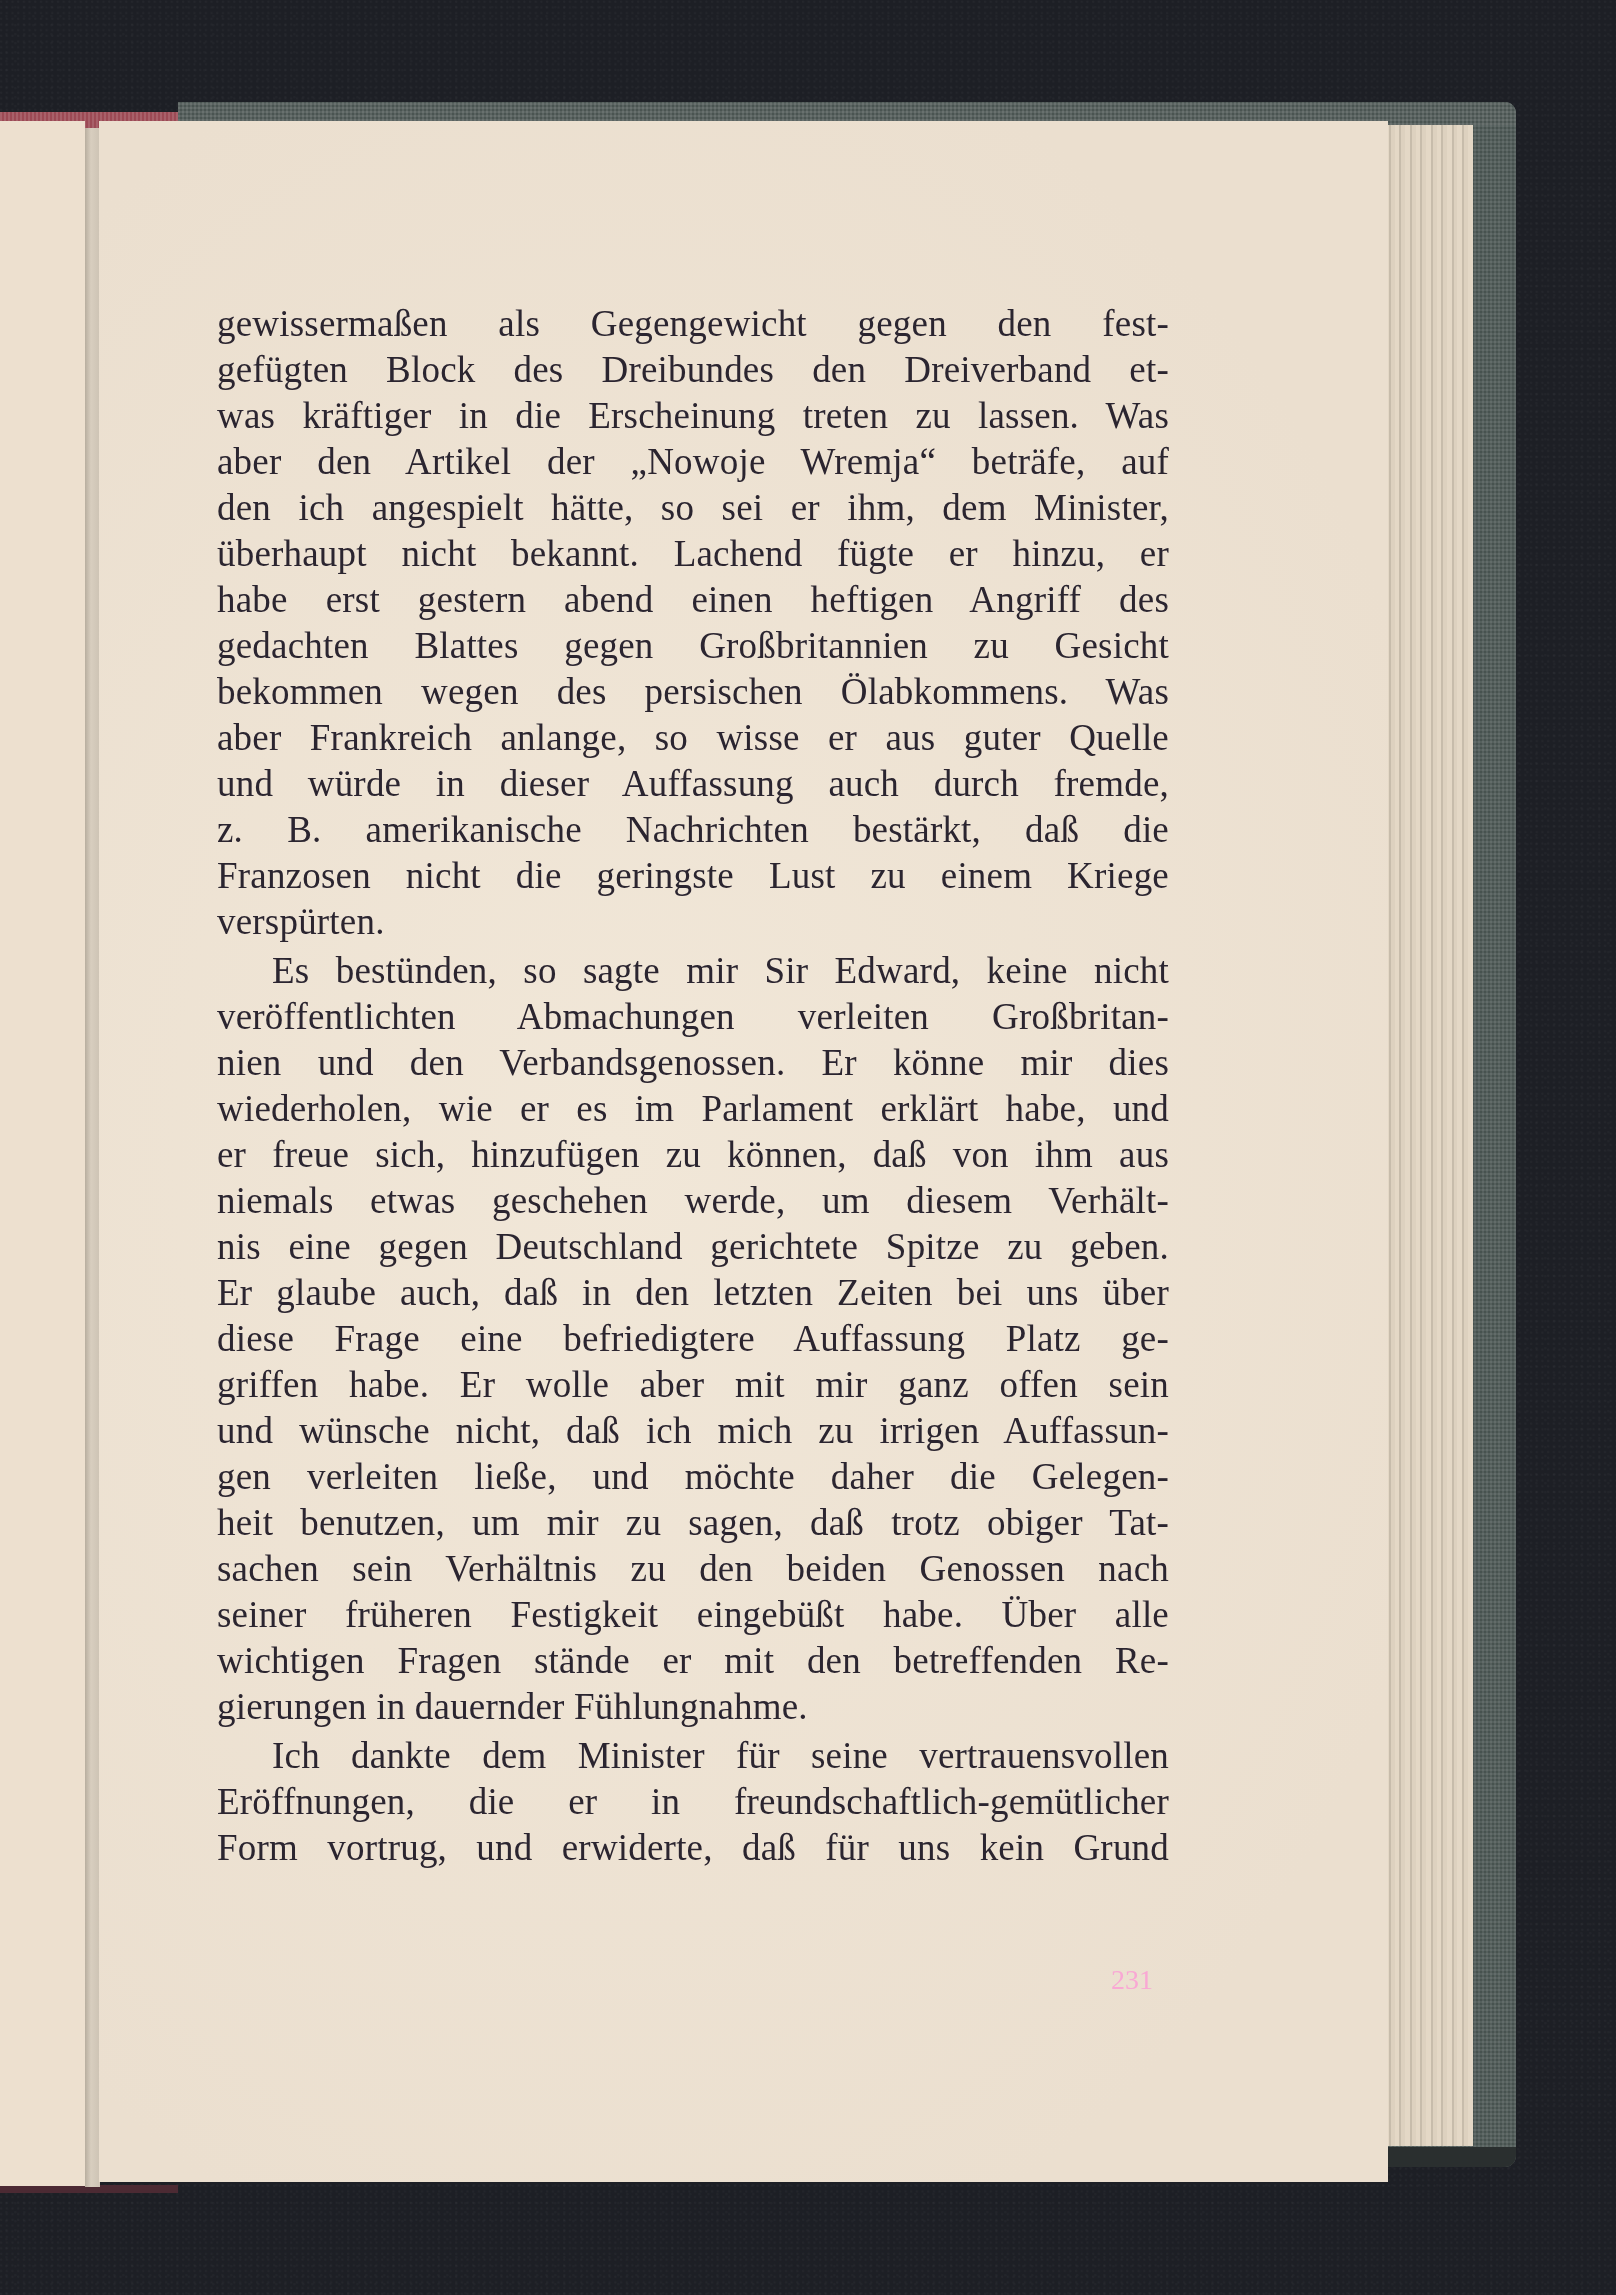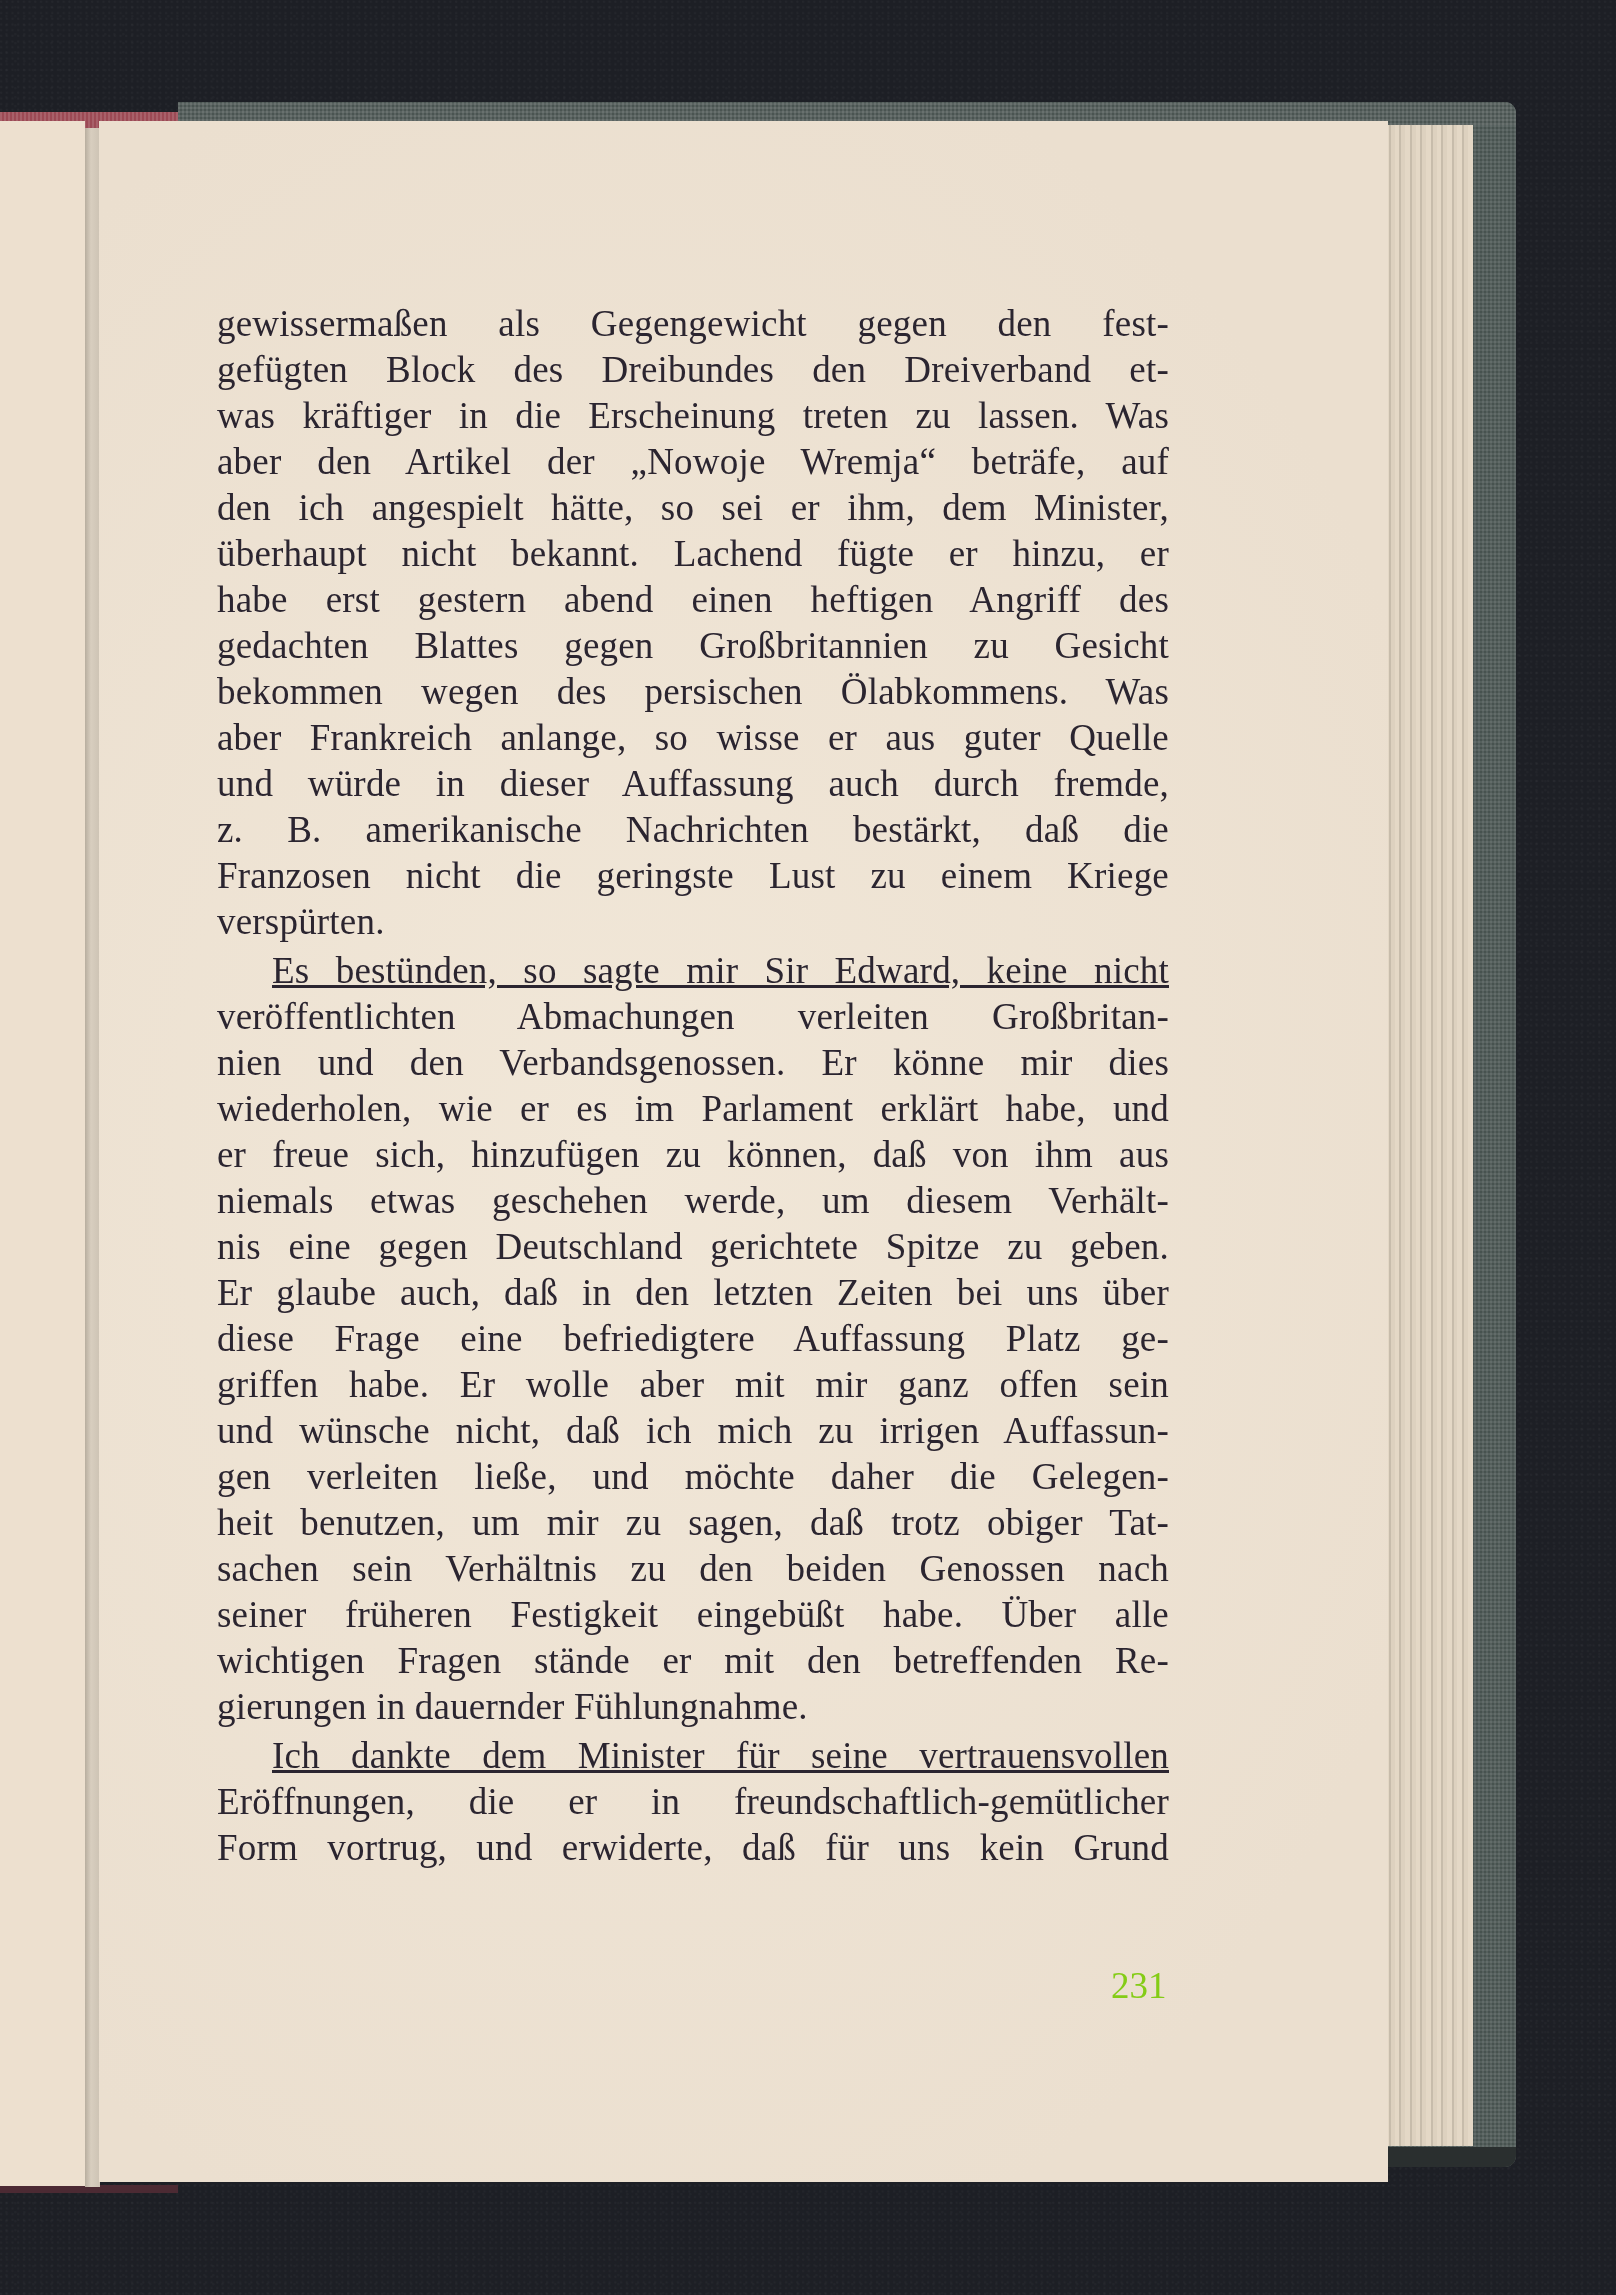--- a/index.html
+++ b/index.html
@@ -123,28 +123,27 @@
       text-align: justify;
       text-align-last: justify;
       white-space: nowrap;
       height: 46px;
     }
     .line.last {
       text-align-last: left;
     }
     .line.indent {
       padding-left: 55px;
-      text-decoration: underline;
     }
     .page-number {
       position: absolute;
       left: 1111px;
       top: 1964px;
-      font-size: 37px;
-      color: #84cc16;
+      font-size: 28px;
+      color: #f9a8d4;
     }
     .para {
       display: block;
     }
     .para + .para {
       margin-top: 3.2px;
     }
   </style>
 </head>
 <body>

